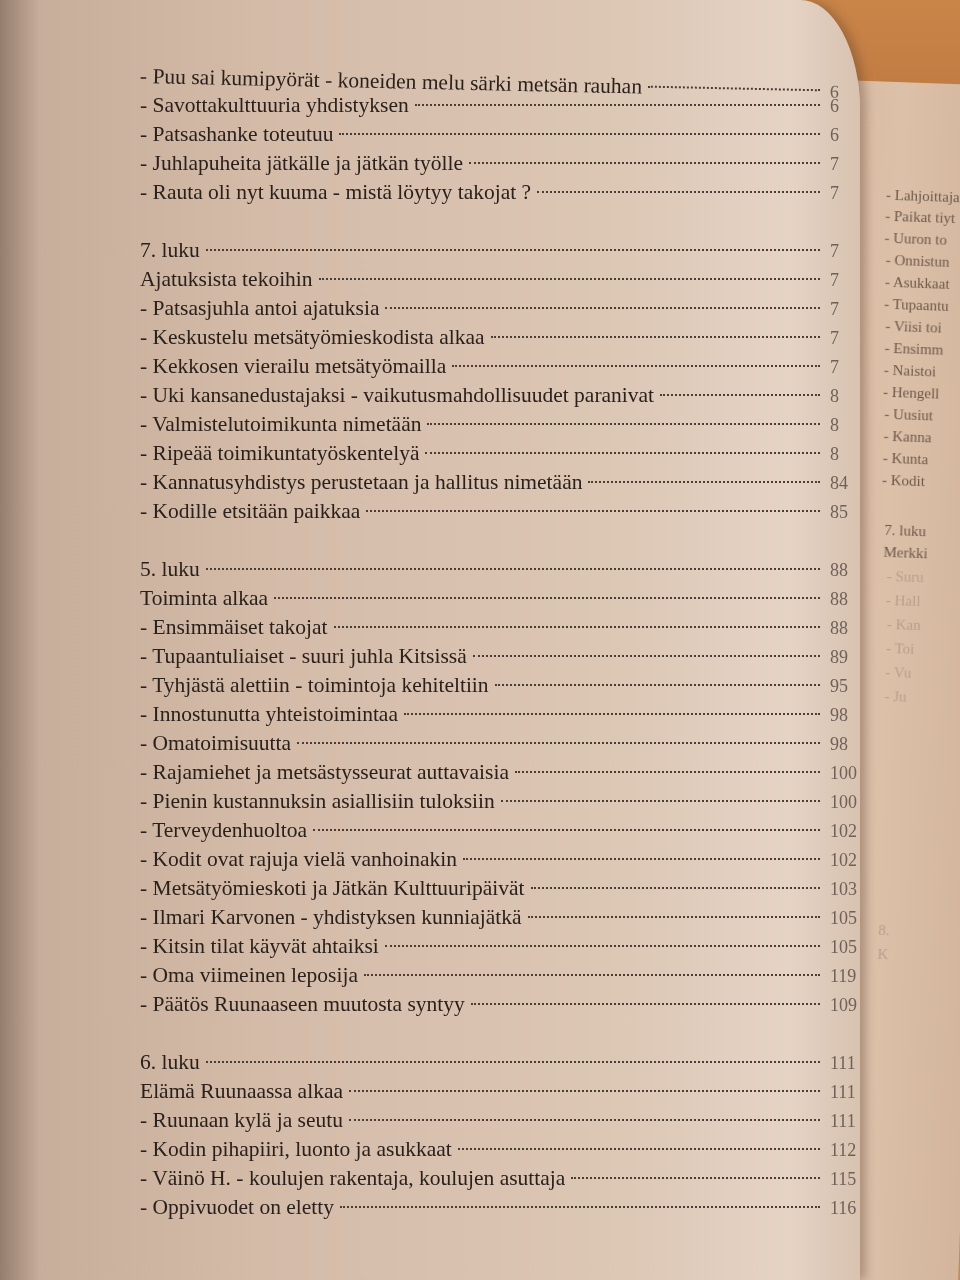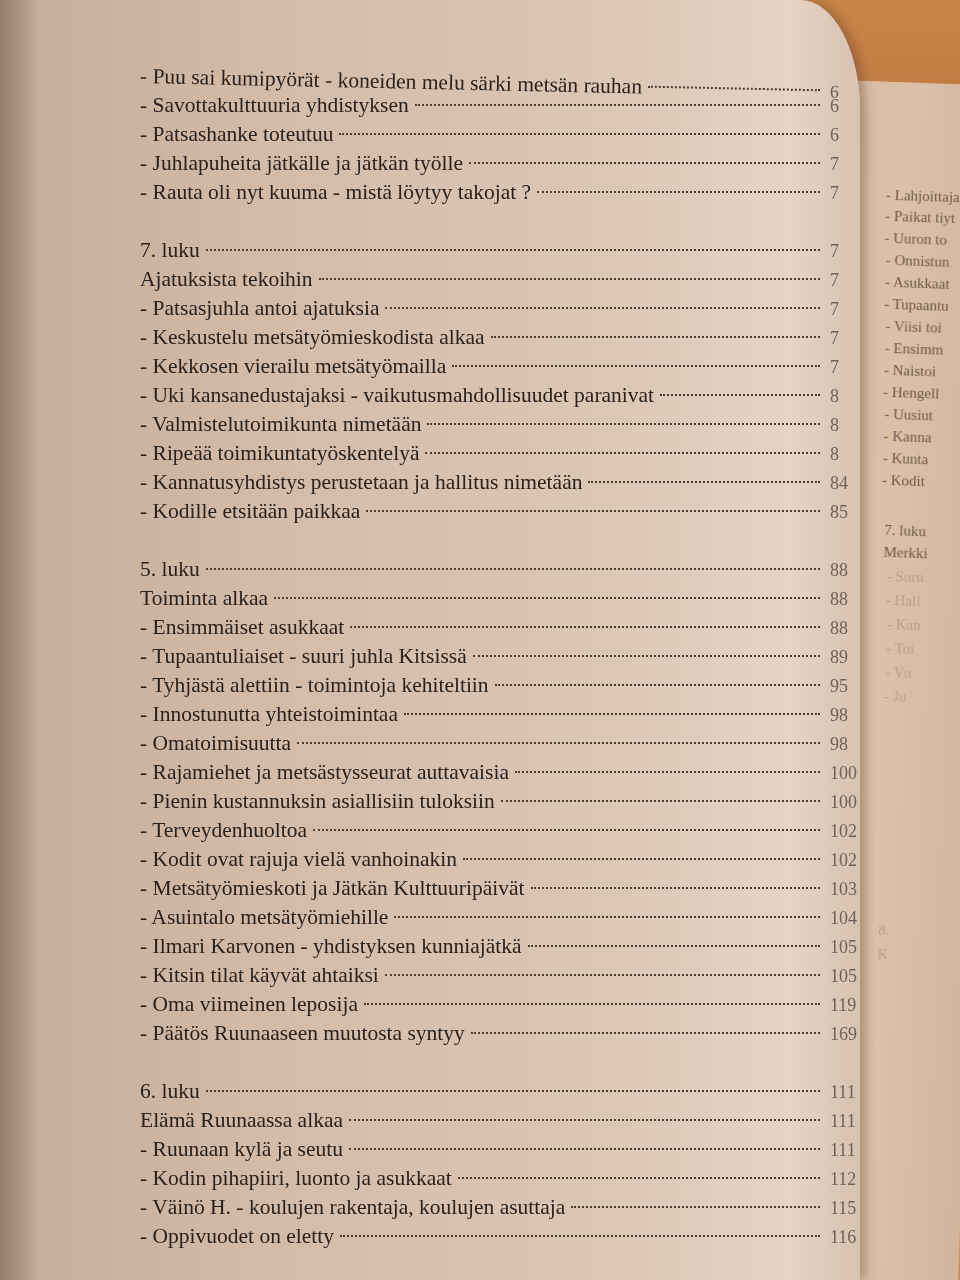--- a/index.html
+++ b/index.html
@@ -211,21 +211,21 @@
       <span class="title">5. luku</span>
       <span class="leader"></span>
       <span class="page">88</span>
     </div>
     <div class="toc-row chapter">
       <span class="title">Toiminta alkaa</span>
       <span class="leader"></span>
       <span class="page">88</span>
     </div>
     <div class="toc-row">
-      <span class="title">- Ensimmäiset asukkaat</span>
+      <span class="title">- Ensimmäiset takojat</span>
       <span class="leader"></span>
       <span class="page">88</span>
     </div>
     <div class="toc-row">
       <span class="title">- Tupaantuliaiset - suuri juhla Kitsissä</span>
       <span class="leader"></span>
       <span class="page">89</span>
     </div>
     <div class="toc-row">
       <span class="title">- Tyhjästä alettiin - toimintoja kehiteltiin</span>
@@ -261,43 +261,38 @@
       <span class="title">- Kodit ovat rajuja vielä vanhoinakin</span>
       <span class="leader"></span>
       <span class="page">102</span>
     </div>
     <div class="toc-row">
       <span class="title">- Metsätyömieskoti ja Jätkän Kulttuuripäivät</span>
       <span class="leader"></span>
       <span class="page">103</span>
     </div>
     <div class="toc-row">
-      <span class="title">- Asuintalo metsätyömiehille</span>
-      <span class="leader"></span>
-      <span class="page">104</span>
-    </div>
-    <div class="toc-row">
       <span class="title">- Ilmari Karvonen - yhdistyksen kunniajätkä</span>
       <span class="leader"></span>
       <span class="page">105</span>
     </div>
     <div class="toc-row">
       <span class="title">- Kitsin tilat käyvät ahtaiksi</span>
       <span class="leader"></span>
       <span class="page">105</span>
     </div>
     <div class="toc-row">
       <span class="title">- Oma viimeinen leposija</span>
       <span class="leader"></span>
       <span class="page">119</span>
     </div>
     <div class="toc-row">
       <span class="title">- Päätös Ruunaaseen muutosta syntyy</span>
       <span class="leader"></span>
-      <span class="page">169</span>
+      <span class="page">109</span>
     </div>
 
     <div class="spacer"></div>
 
     <div class="toc-row chapter">
       <span class="title">6. luku</span>
       <span class="leader"></span>
       <span class="page">111</span>
     </div>
     <div class="toc-row chapter">

